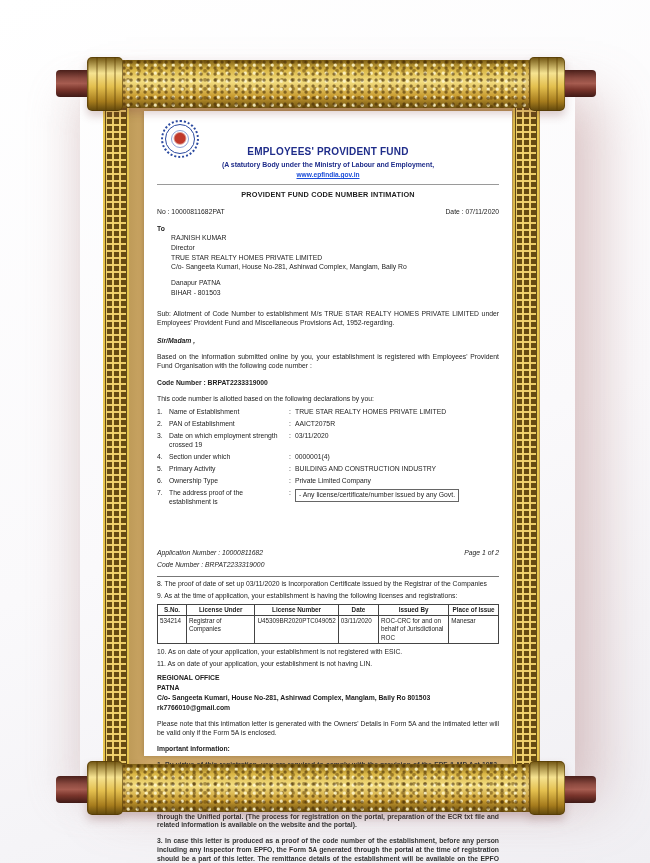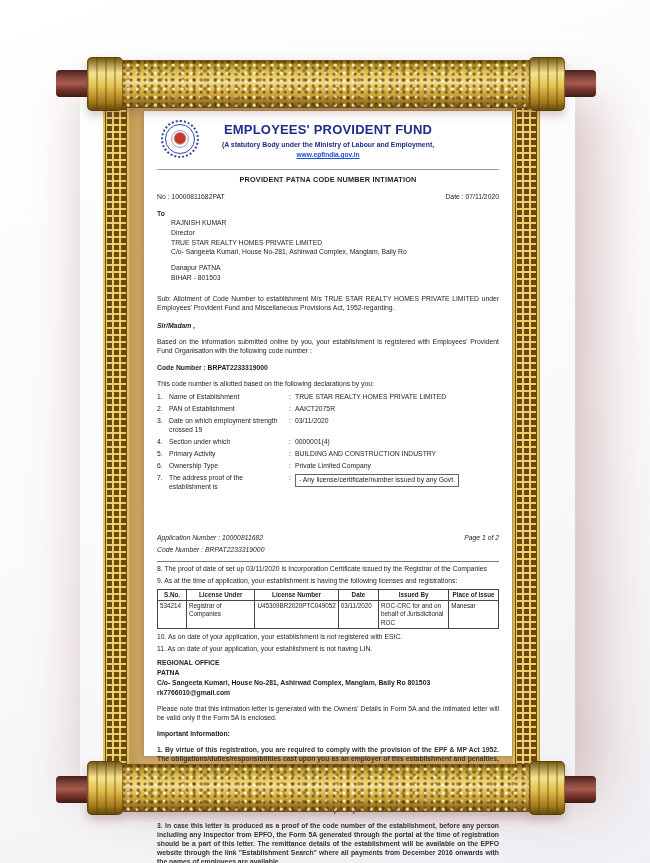--- a/index.html
+++ b/index.html
@@ -60,21 +60,21 @@
     font-size:6.8px; line-height:1.32; color:#1d1d1d; }
 
   .hdr { position:relative; text-align:center; padding-top:2px; min-height:44px; }
   .logo-outer { position:absolute; left:4px; top:1px; width:38px; height:38px; border-radius:50%;
     border:2px dotted #2b4aa0; box-sizing:border-box; padding:2px; }
   .logo-inner { width:100%; height:100%; border-radius:50%; border:1px solid #2b4aa0;
     box-sizing:border-box; background:#fff; position:relative; }
   .logo-core { position:absolute; inset:5px; border-radius:50%;
     background:radial-gradient(circle at 50% 46%, #c0392b 0 42%, #ffffff 58%);
     border:1px solid #8ea3d8; box-sizing:border-box; }
-  .hdr-org { font-weight:bold; color:#1f2d8a; font-size:13px; letter-spacing:.2px; }
+  .hdr-org { font-weight:bold; color:#1f2d8a; font-size:10px; letter-spacing:.2px;margin-top:24px; }
   .hdr-sub { font-weight:bold; color:#1f2d8a; font-size:6.9px; margin-top:2px; }
   .hdr-web { font-weight:bold; color:#1d4ed8; font-size:6.6px; margin-top:2px; text-decoration:underline; cursor:pointer; }
   .rule  { border:0; border-top:1px solid #9a9a9a; margin:4px 0 5px; }
   .rule2 { border:0; border-top:1px solid #777; margin:6px 0 3px; }
 
   .doc-title { text-align:center; font-weight:bold; font-size:7.3px; letter-spacing:.2px; margin:2px 0 8px; }
   .row-split { display:flex; justify-content:space-between; margin:2px 0 8px; }
   .bold { font-weight:bold; }
   .addr { margin-left:14px; }
   .addr div { margin-bottom:1px; }
@@ -137,21 +137,21 @@
         <div class="logo-inner">
             <div class="logo-core"></div>
           </div>
       </div>
       <div class="hdr-org">EMPLOYEES' PROVIDENT FUND</div>
       <div class="hdr-sub">(A statutory Body under the Ministry of Labour and Employment,</div>
       <div class="hdr-web">www.epfindia.gov.in</div>
     </div>
     <hr class="rule">
 
-    <div class="doc-title">PROVIDENT PATNA CODE NUMBER INTIMATION</div>
+    <div class="doc-title">PROVIDENT FUND CODE NUMBER INTIMATION</div>
 
     <div class="row-split">
       <span>No : 10000811682PAT</span>
       <span>Date : 07/11/2020</span>
     </div>
 
     <div class="bold">To</div>
     <div class="addr">
       <div>RAJNISH KUMAR</div>
       <div>Director</div>

